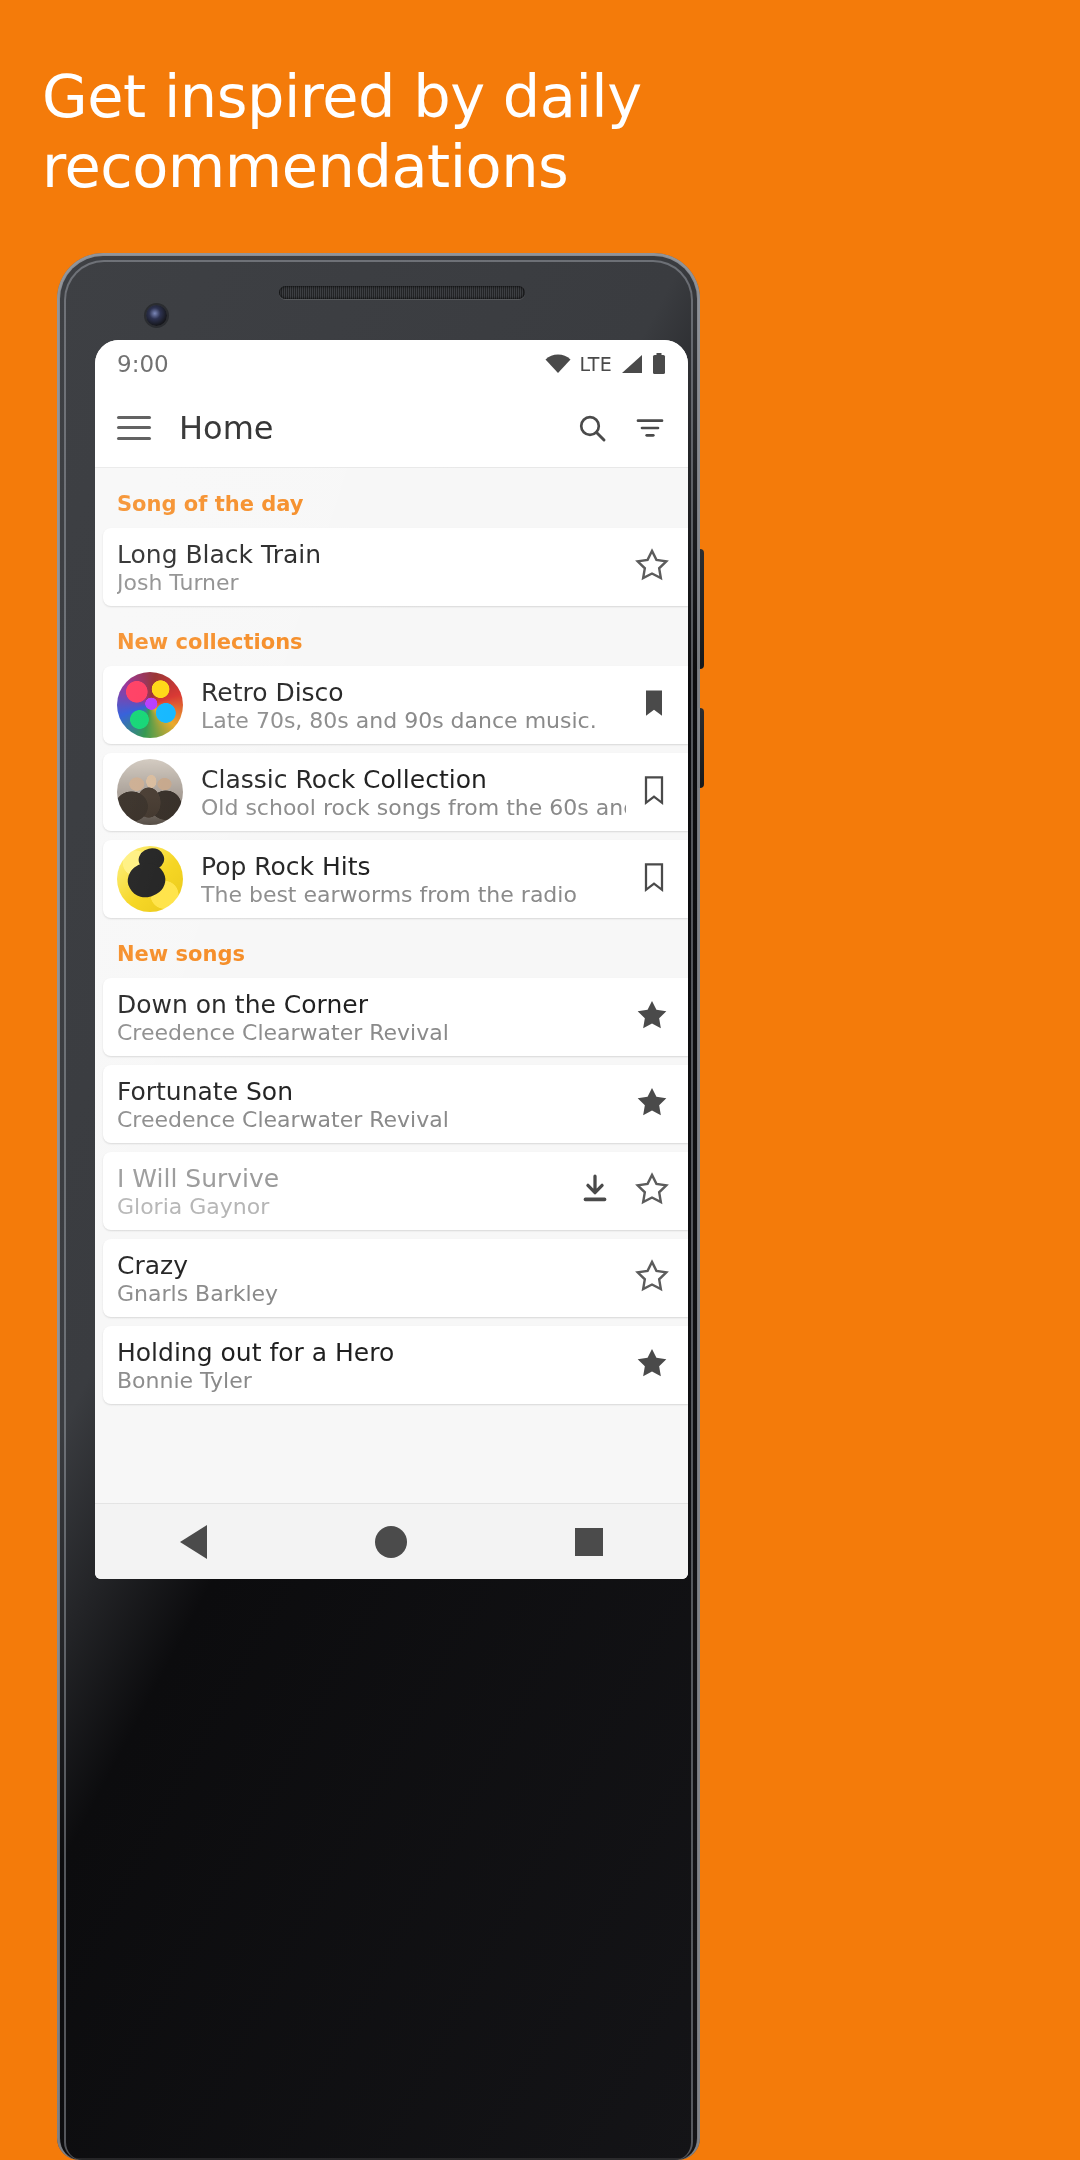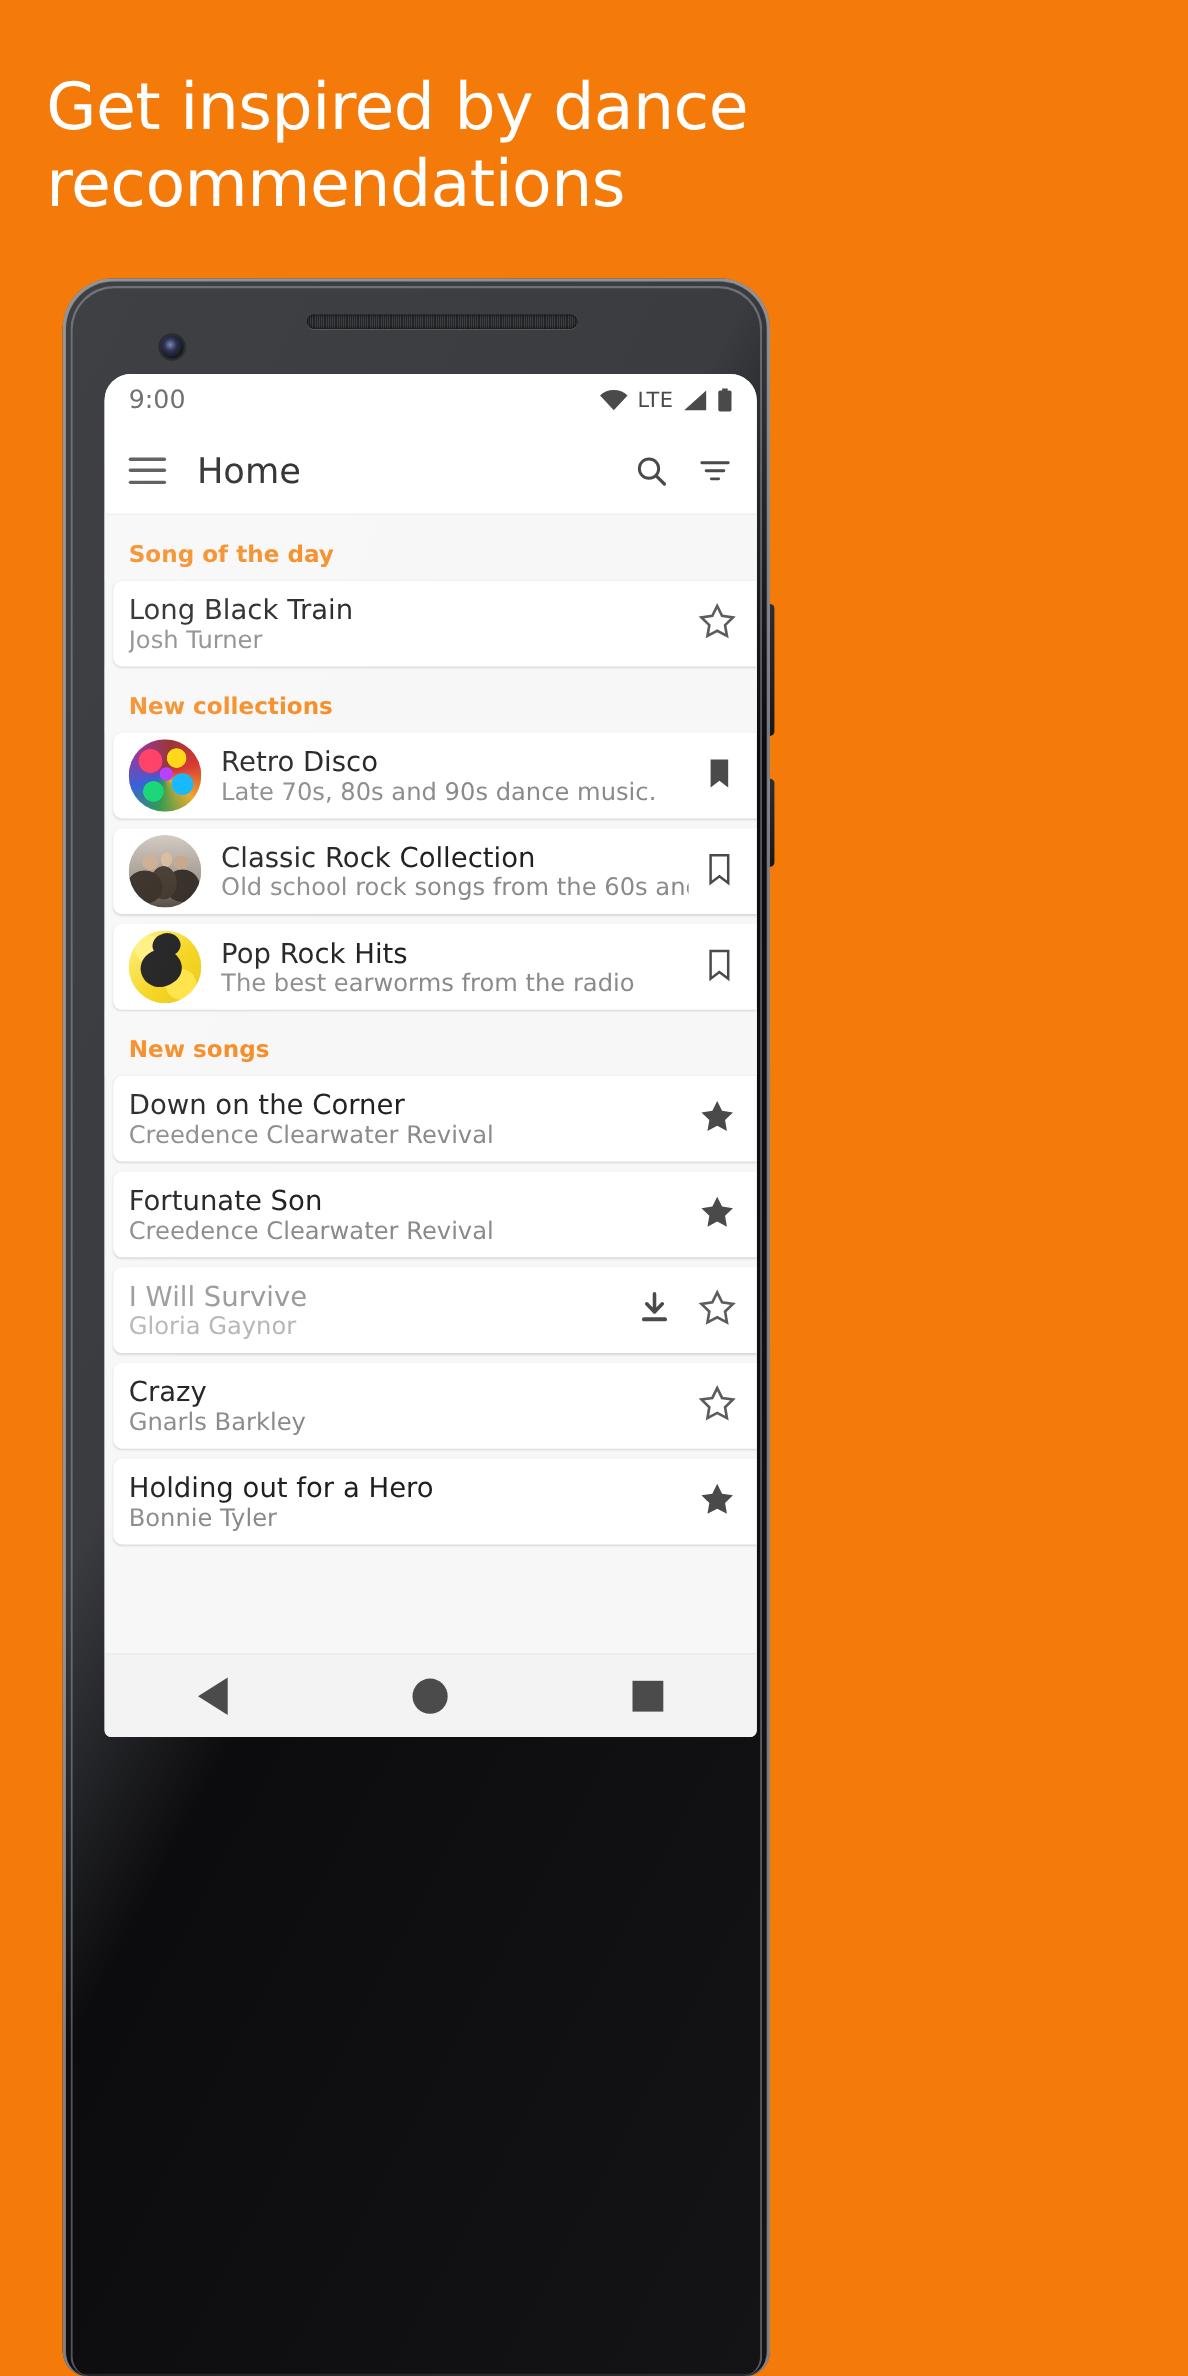--- a/index.html
+++ b/index.html
@@ -244,21 +244,21 @@
     left: 38px; top: 87px;
     width: 593px; height: 1239px;
     border-radius: 24px 24px 6px 6px;
     pointer-events: none;
     background: linear-gradient(108deg, rgba(255,255,255,0.16) 0%, rgba(255,255,255,0.05) 33%, rgba(255,255,255,0) 46%);
   }
 </style>
 </head>
 <body>
 
-<div class="headline">Get inspired by dance
+<div class="headline">Get inspired by daily
 recommendations</div>
 
 <div class="phone">
   <div class="phone-body"></div>
   <div class="side-btn sb1"></div>
   <div class="side-btn sb2"></div>
   <div class="earpiece"></div>
   <div class="front-cam"></div>
 
   <div class="screen">

